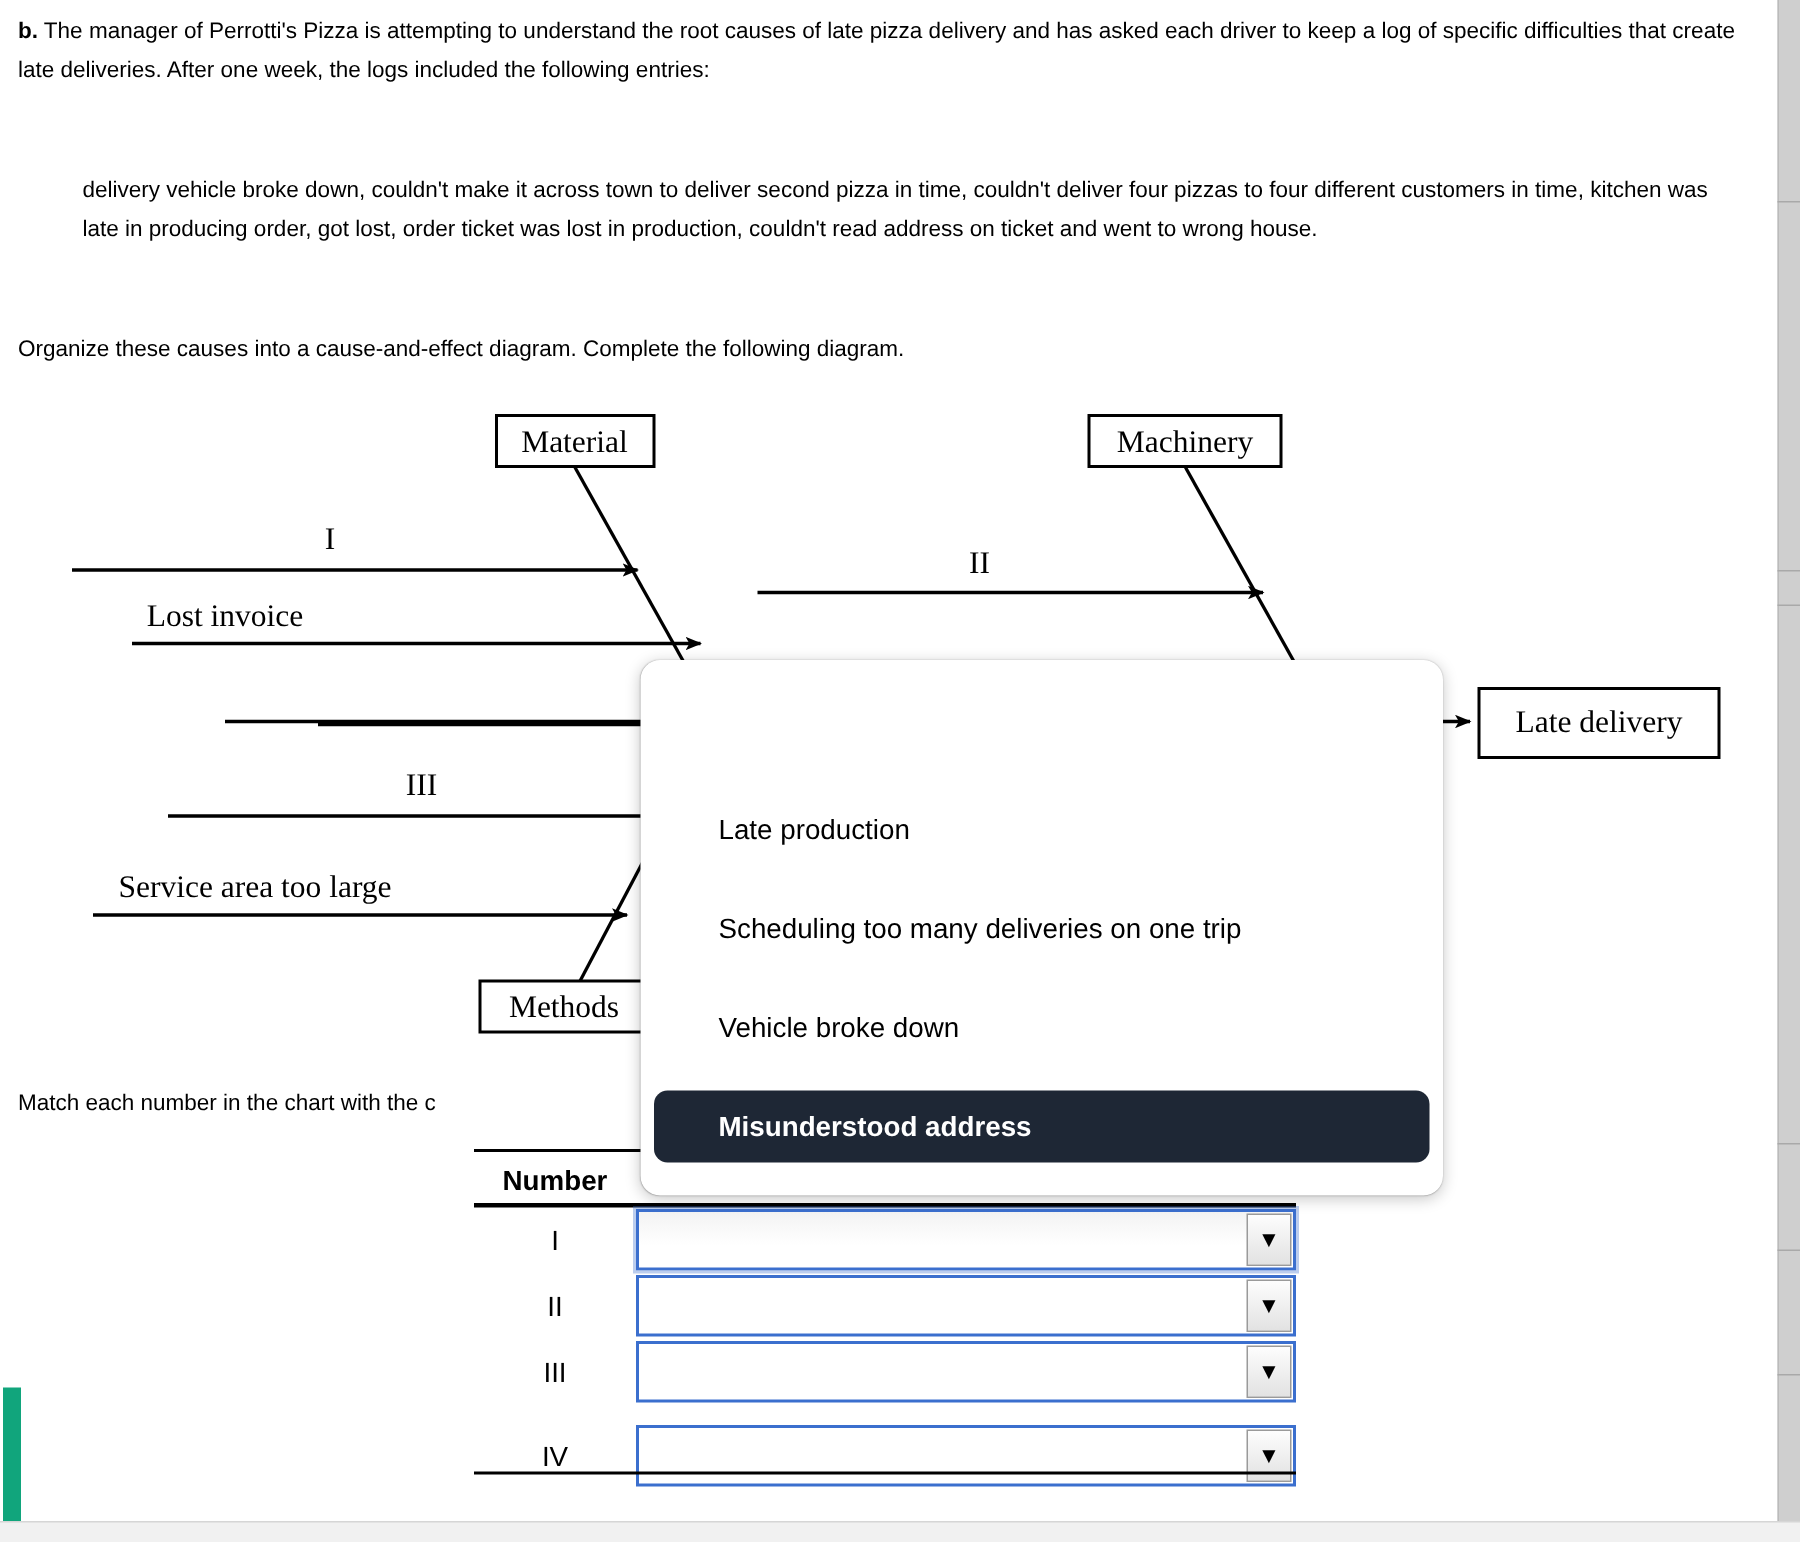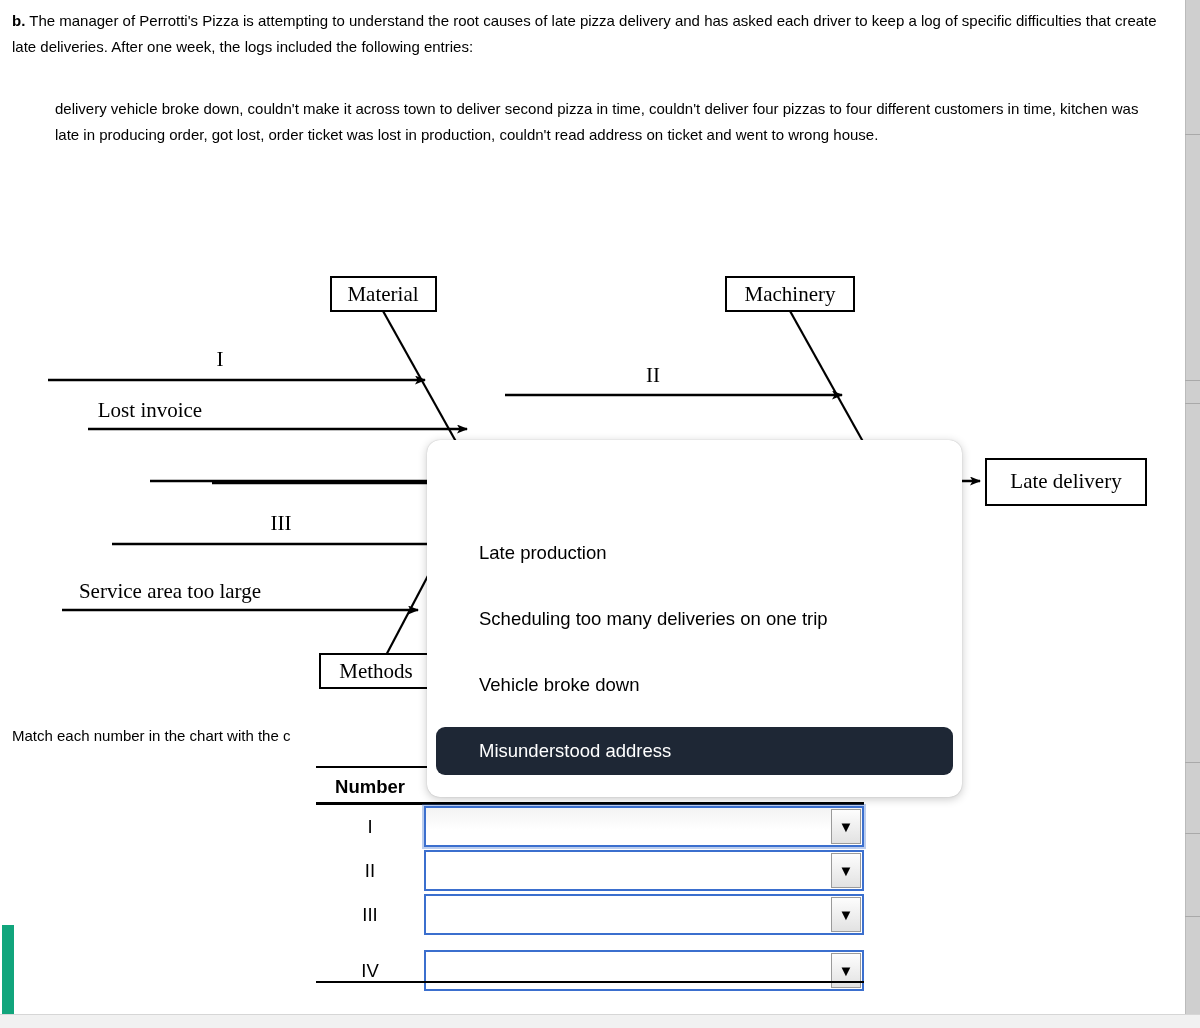--- a/index.html
+++ b/index.html
@@ -30,21 +30,21 @@
     font-size: 15px;
     line-height: 25.5px;
     color: #000000;
   }
   #intro-paragraph {
     left: 12px; top: 8px; width: 1145px;
   }
   #intro-paragraph b { font-weight: bold; }
 
   #log-entries {
-    left: 55px; top: 96px; width: 1095px;
+    left: 55px; top: 114px; width: 1095px;
   }
 
   #organize-instruction {
     left: 12px; top: 220px; width: 1000px;
   }
 
   #match-instruction {
     left: 12px; top: 723px; width: 900px;
     white-space: nowrap;
   }
@@ -87,20 +87,21 @@
     padding-left: 43px;
     box-sizing: border-box;
     font-family: "Liberation Sans", sans-serif;
     font-size: 18.5px;
     color: #000000;
     border-radius: 9px;
   }
   .dd-option.selected {
     background: #1e2735;
     color: #ffffff;
+    font-weight: bold;
   }
 
   
   #answer-table {
     position: absolute;
     left: 316px; top: 766px;
     width: 548px;
     z-index: 10;
   }
   #answer-table .tbl-top-rule {
@@ -214,20 +215,21 @@
 </style>
 </head>
 <body>
 
 <div id="page">
 
   <div class="qtext" id="intro-paragraph"><b>b.</b><span> The manager of Perrotti's Pizza is attempting to understand the root causes of late pizza delivery and has asked each driver to keep a log of specific difficulties that create late deliveries. After one week, the logs included the following entries:</span></div>
 
   <div class="qtext" id="log-entries">delivery vehicle broke down, couldn't make it across town to deliver second pizza in time, couldn't deliver four pizzas to four different customers in time, kitchen was late in producing order, got lost, order ticket was lost in production, couldn't read address on ticket and went to wrong house.</div>
 
+  <div class="qtext" id="organize-instruction">Organize these causes into a cause-and-effect diagram. Complete the following diagram.</div>
 
   <div class="qtext" id="match-instruction">Match each number in the chart with the c</div>
 
   <svg id="fishbone" viewBox="0 0 1200 460">
     <defs>
       <marker id="ah" markerWidth="11" markerHeight="9" refX="10" refY="4.5" orient="auto" markerUnits="userSpaceOnUse">
         <path d="M0,0 L11,4.5 L0,9 L2.6,4.5 Z" fill="#000000"></path>
       </marker>
     </defs>
 

